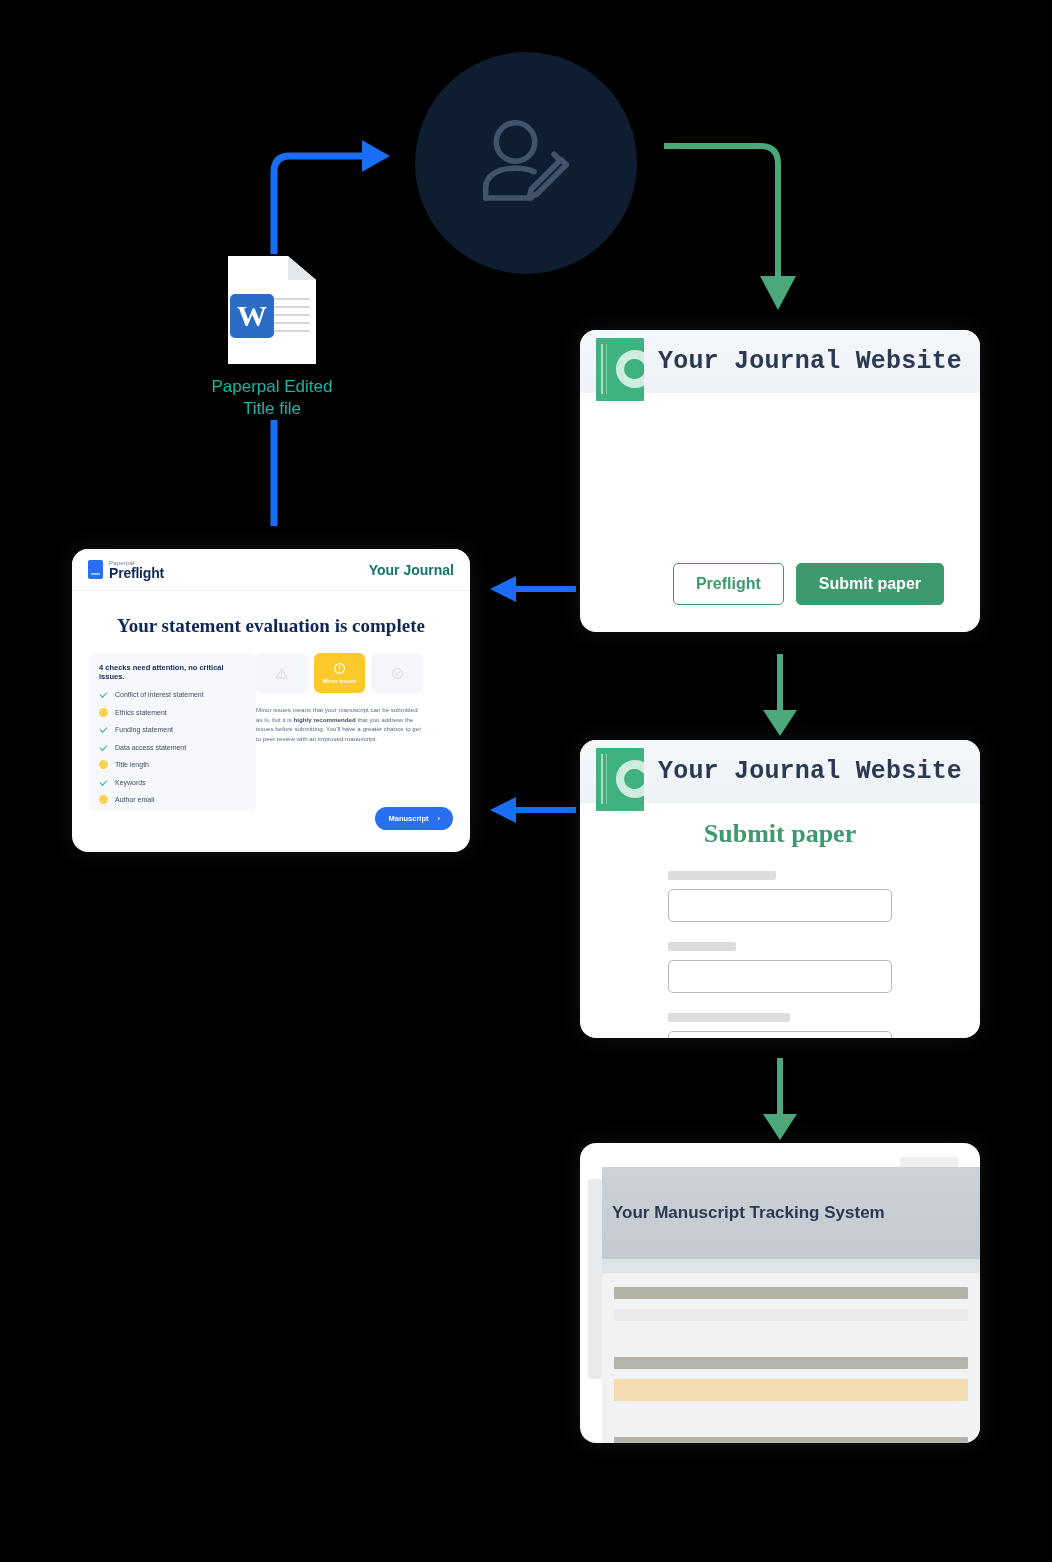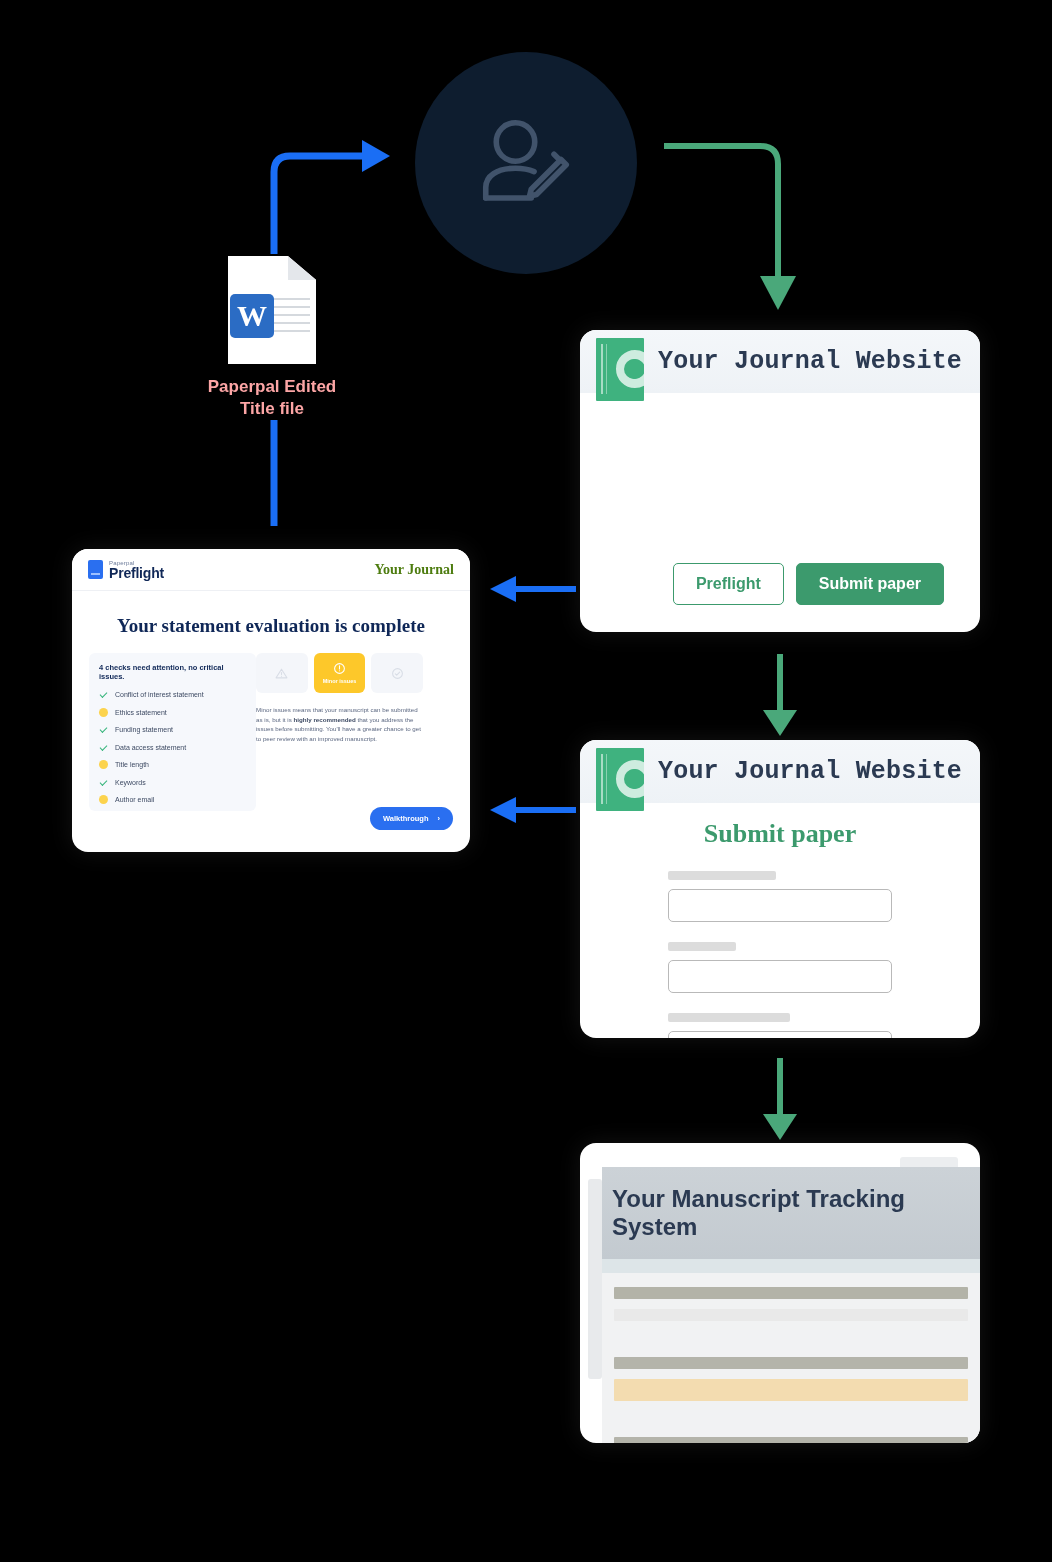--- a/index.html
+++ b/index.html
@@ -36,21 +36,21 @@
   .doc-lines { position: absolute; left: 40px; top: 42px; width: 42px; }
   .doc-lines i { display: block; height: 2px; background: #d5d9de; margin-bottom: 6px; }
   .doc-badge {
     position: absolute; left: 2px; top: 38px; width: 44px; height: 44px;
     background: #2b6cc4; border-radius: 5px;
     color: #ffffff; font-size: 30px; font-weight: bold;
     display: flex; align-items: center; justify-content: center;
     font-family: "Liberation Serif", serif;
   }
   #word-label {
-    margin-top: 12px; color: #fca5a5; font-size: 17px; line-height: 22px; font-weight: bold;
+    margin-top: 12px; color: #14b8a6; font-size: 17px; line-height: 22px;
   }
 
   
   .conn { position: absolute; }
 
   
   .card {
     position: absolute; background: #ffffff; border-radius: 16px;
     overflow: hidden; box-shadow: 0 0 24px rgba(255,255,255,0.08);
   }
@@ -109,21 +109,21 @@
   }
   #tracking-card .tk-window {
     position: absolute; left: 22px; top: 24px; right: 0; bottom: 0;
     background: #f1f2f3;
   }
   #tracking-card .tk-header {
     height: 92px; background: linear-gradient(180deg,#ccd2d7 0%, #c3cad0 100%);
     display: flex; align-items: center; padding-left: 10px;
   }
   #tracking-card .tk-title {
-    font-size: 24px; font-weight: bold; color: #2b3a52;
+    font-size: 17px; font-weight: bold; color: #2b3a52;
   }
   #tracking-card .tk-subbar { height: 14px; background: #dde5e8; }
   #tracking-card .tk-rows { padding: 14px 12px 0 12px; }
   #tracking-card .tk-rows .row { height: 12px; border-radius: 1px; margin-bottom: 10px; }
   #tracking-card .tk-rows .gap { height: 26px; }
 
   
   #preflight-card { width: 398px; height: 303px; left: 72px; top: 549px; }
   .pf-topbar {
     height: 42px; background: #ffffff; display: flex; align-items: center;
@@ -133,21 +133,21 @@
   .pf-logo-mark {
     width: 15px; height: 19px; background: #2a6ff0; border-radius: 2px; position: relative;
   }
   .pf-logo-mark::after {
     content: ""; position: absolute; left: 3px; bottom: 4px; width: 9px; height: 2px;
     background: #9dc0ff;
   }
   .pf-logo-text { line-height: 1; }
   .pf-logo-sup { font-size: 6px; color: #6b7a99; letter-spacing: .2px; }
   .pf-logo-name { font-size: 14px; font-weight: bold; color: #0f2757; letter-spacing: -.2px; }
-  .pf-journal { font-size: 14px; font-weight: bold; color: #4d7c0f; font-family: Liberation Serif, serif; }
+  .pf-journal { font-size: 14px; font-weight: bold; color: #0f766e; }
 
   .pf-headline {
     text-align: center; font-family: "Liberation Serif", serif;
     font-size: 19px; font-weight: bold; color: #0f2757; margin-top: 24px;
   }
   .pf-cols { display: flex; padding: 16px 17px 0 17px; }
   .pf-left {
     width: 167px; background: #f6f8fc; border-radius: 6px; padding: 10px 10px 0 10px;
     height: 158px; overflow: hidden;
   }
@@ -384,18 +384,18 @@
           </div>
         </div>
 
         <div class="pf-body-text">
           <span>Minor issues means that your manuscript can be submitted as is, but it is </span><b>highly recommended</b><span> that you address the issues before submitting. You'll have a greater chance to get to peer review with an improved manuscript.</span>
         </div>
       </div>
     </div>
 
     <div class="pf-walk">
-      <span>Walkthrough</span>
+      <span>Manuscript</span>
       <span>›</span>
     </div>
   </div>
 
 </div>
 
 </body></html>

